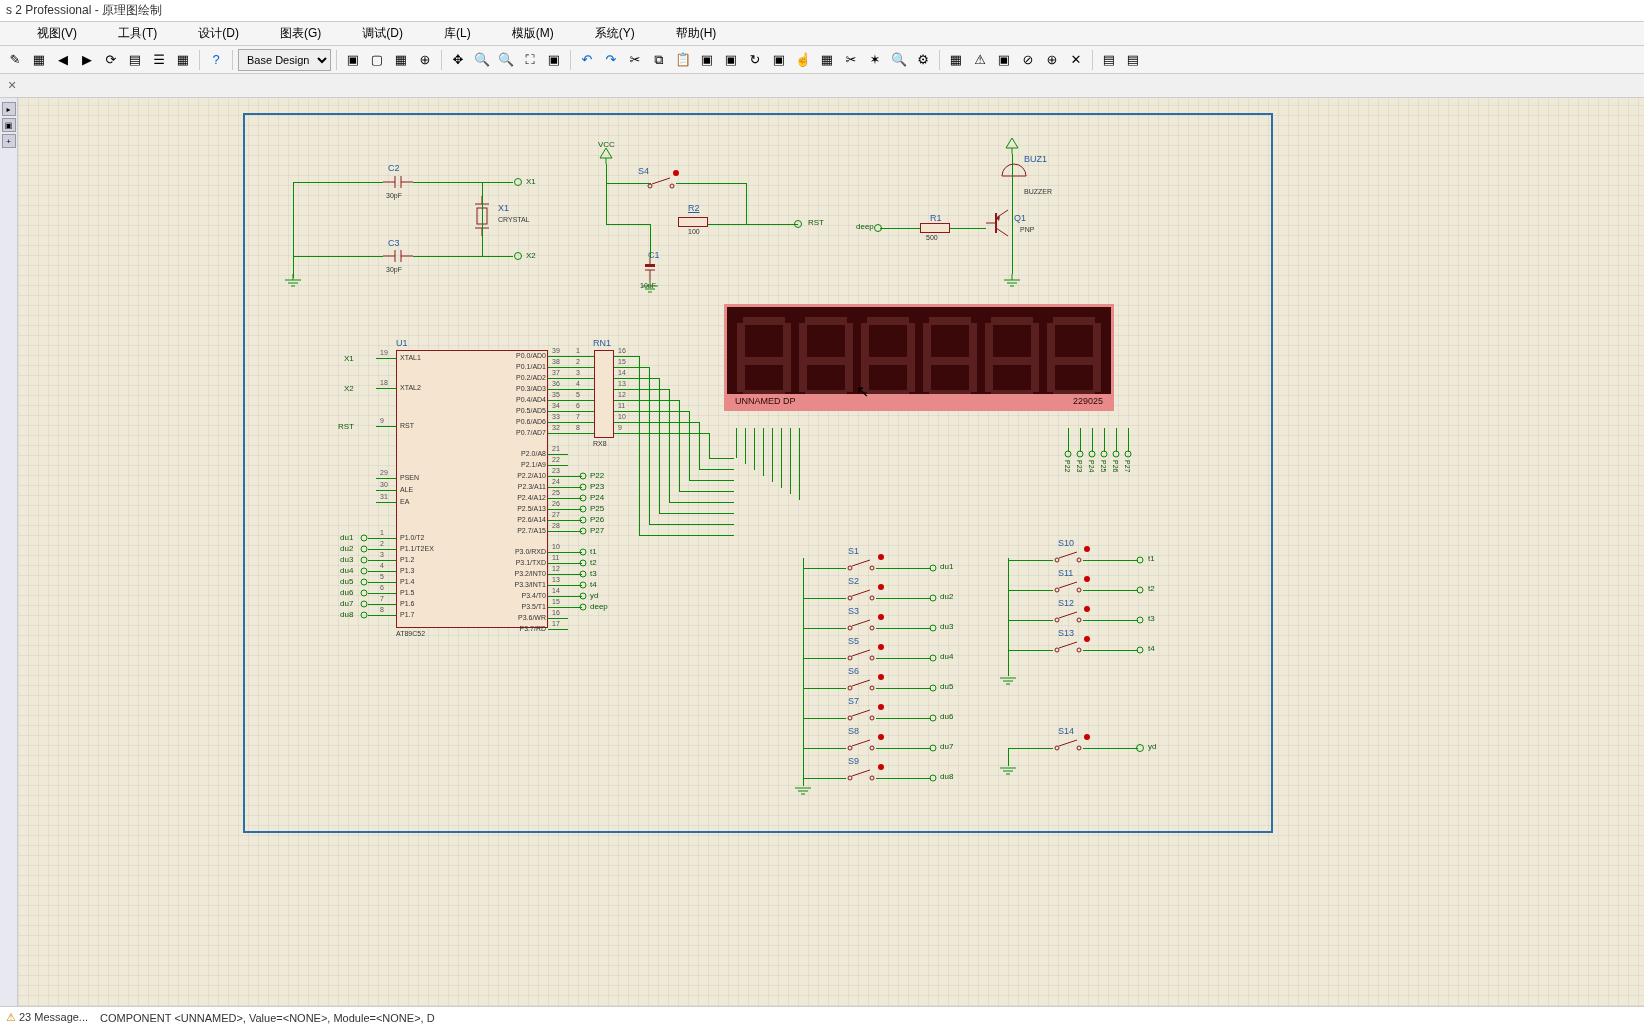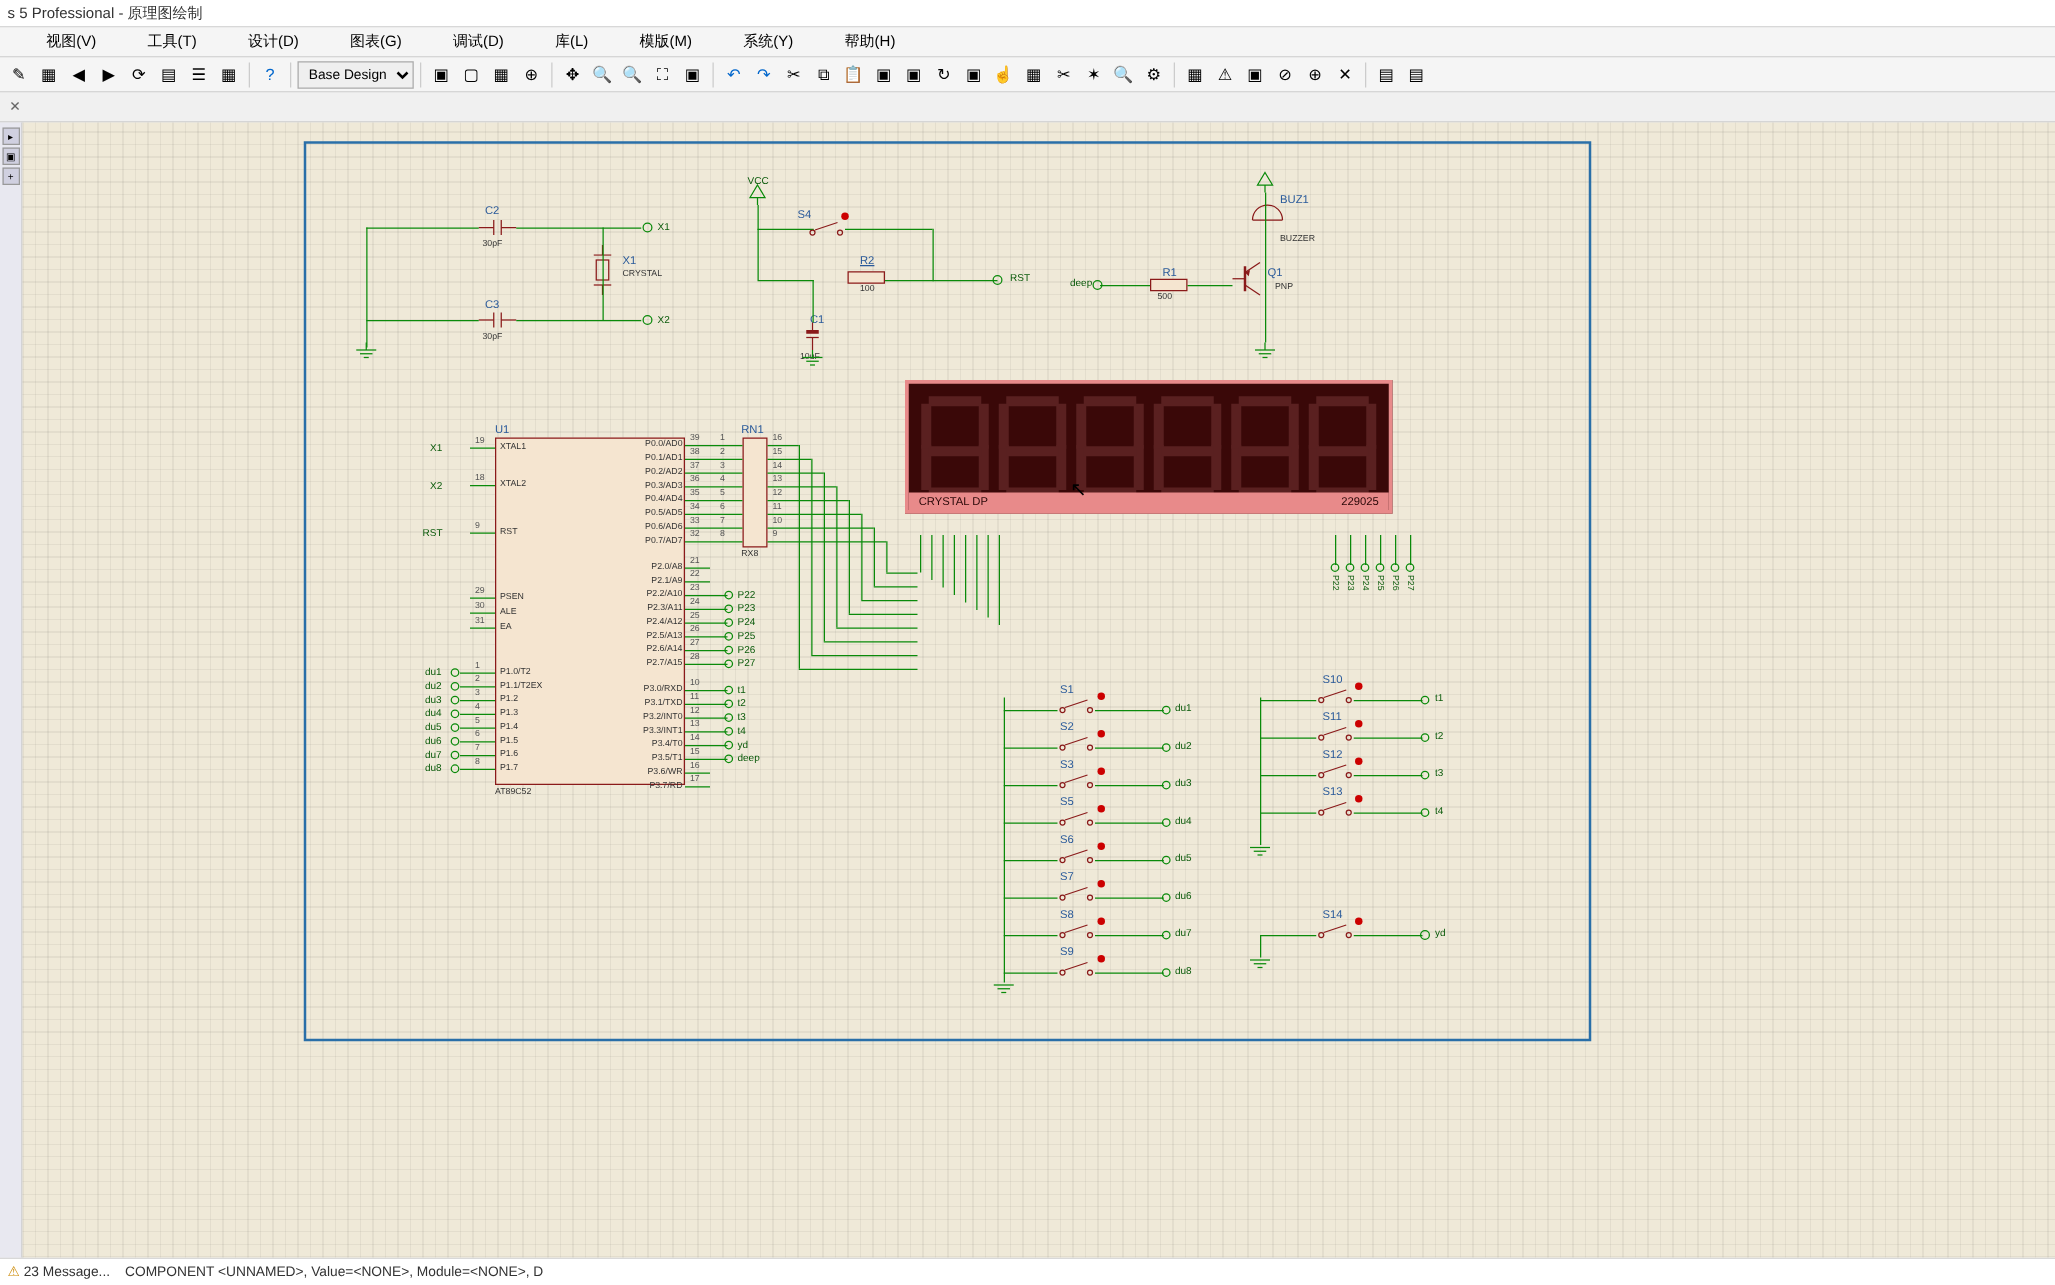--- a/index.html
+++ b/index.html
@@ -43,21 +43,21 @@
 .title-text { position: absolute; font-size: 30px; color: #d43a2a; font-weight: 500; }
 .statusbar { height: 22px; background: #fff; border-top: 1px solid #ccc; display: flex; align-items: center; font-size: 11px; color: #333; padding: 0 6px; gap: 12px; }
 .warn-icon { color: #c80; }
 svg.sym { position: absolute; overflow: visible; }
 .cursor-img { position: absolute; font-size: 16px; color: #000; pointer-events: none; }
 </style>
 </head>
 <body>
 
 <div class="titlebar">
-  <span>s 5 Professional - 原理图绘制</span>
+  <span>s 2 Professional - 原理图绘制</span>
 </div>
 
 <div class="menubar">
   <span>视图(V)</span>
   <span>工具(T)</span>
   <span>设计(D)</span>
   <span>图表(G)</span>
   <span>调试(D)</span>
   <span>库(L)</span>
   <span>模版(M)</span>
@@ -466,21 +466,21 @@
       <div class="digit">
           <div class="seg a"></div>
           <div class="seg b"></div>
           <div class="seg c"></div>
           <div class="seg d"></div>
           <div class="seg e"></div>
           <div class="seg f"></div>
           <div class="seg g"></div>
         </div>
       <div class="seg-label-row">
-        <span>CRYSTAL DP</span>
+        <span>UNNAMED DP</span>
         <span>229025</span>
       </div>
     </div>
 
     <div id="rn1-wires">
         <div class="wire wire-h" style="left:550px; top:258px; width:26px;"></div>
         <div class="pin-num" style="left:558px; top:249px;">1</div>
         <div class="pin-num" style="left:600px; top:249px;">16</div>
         <div class="wire wire-h" style="left:596px; top:258px; width:25px;"></div>
         <div class="wire wire-v" style="left:621px; top:258px; height:179px;"></div>

